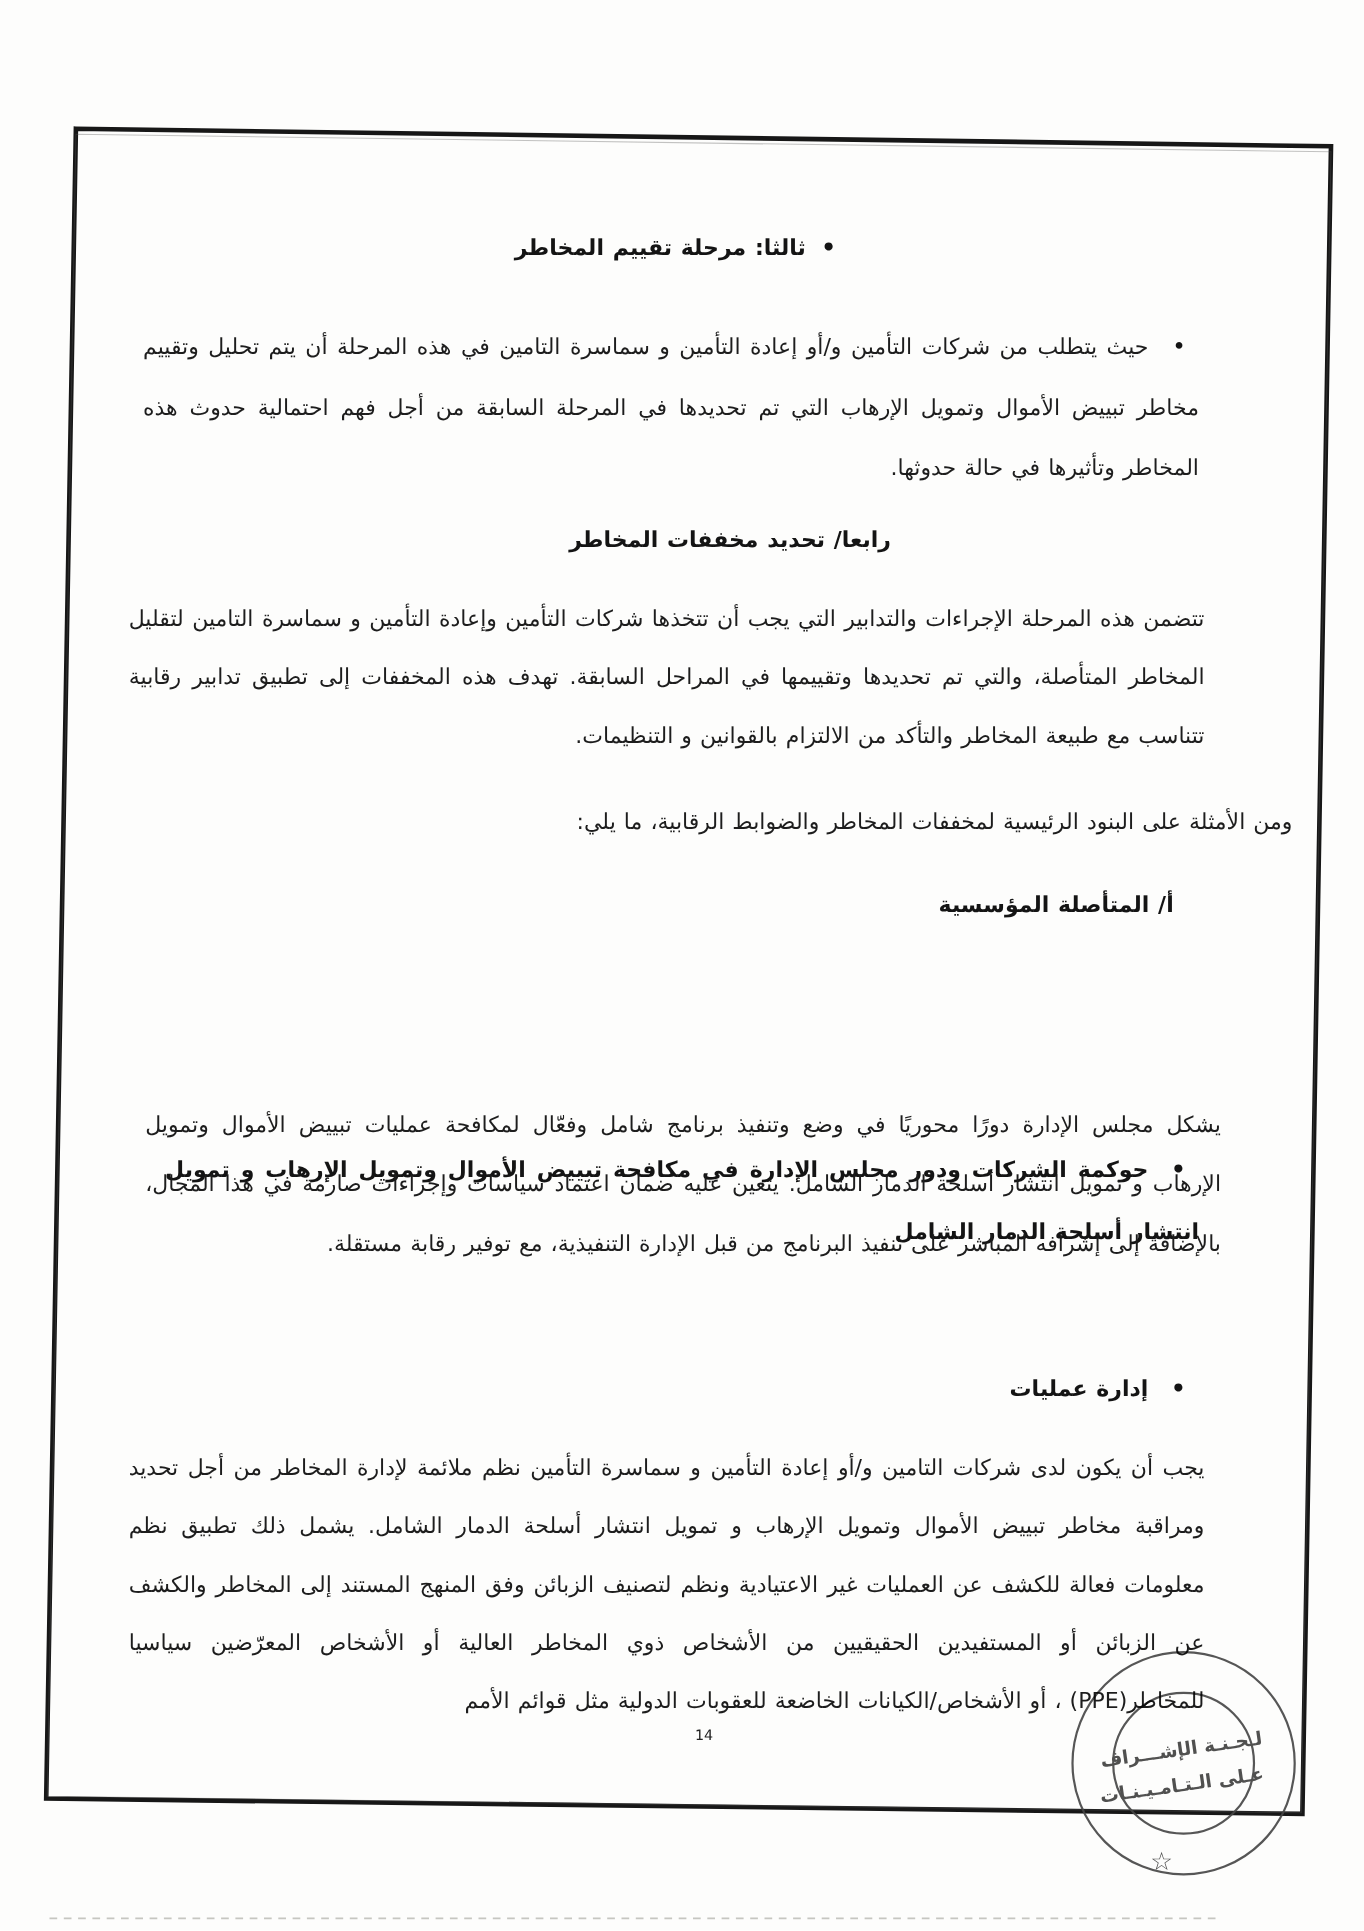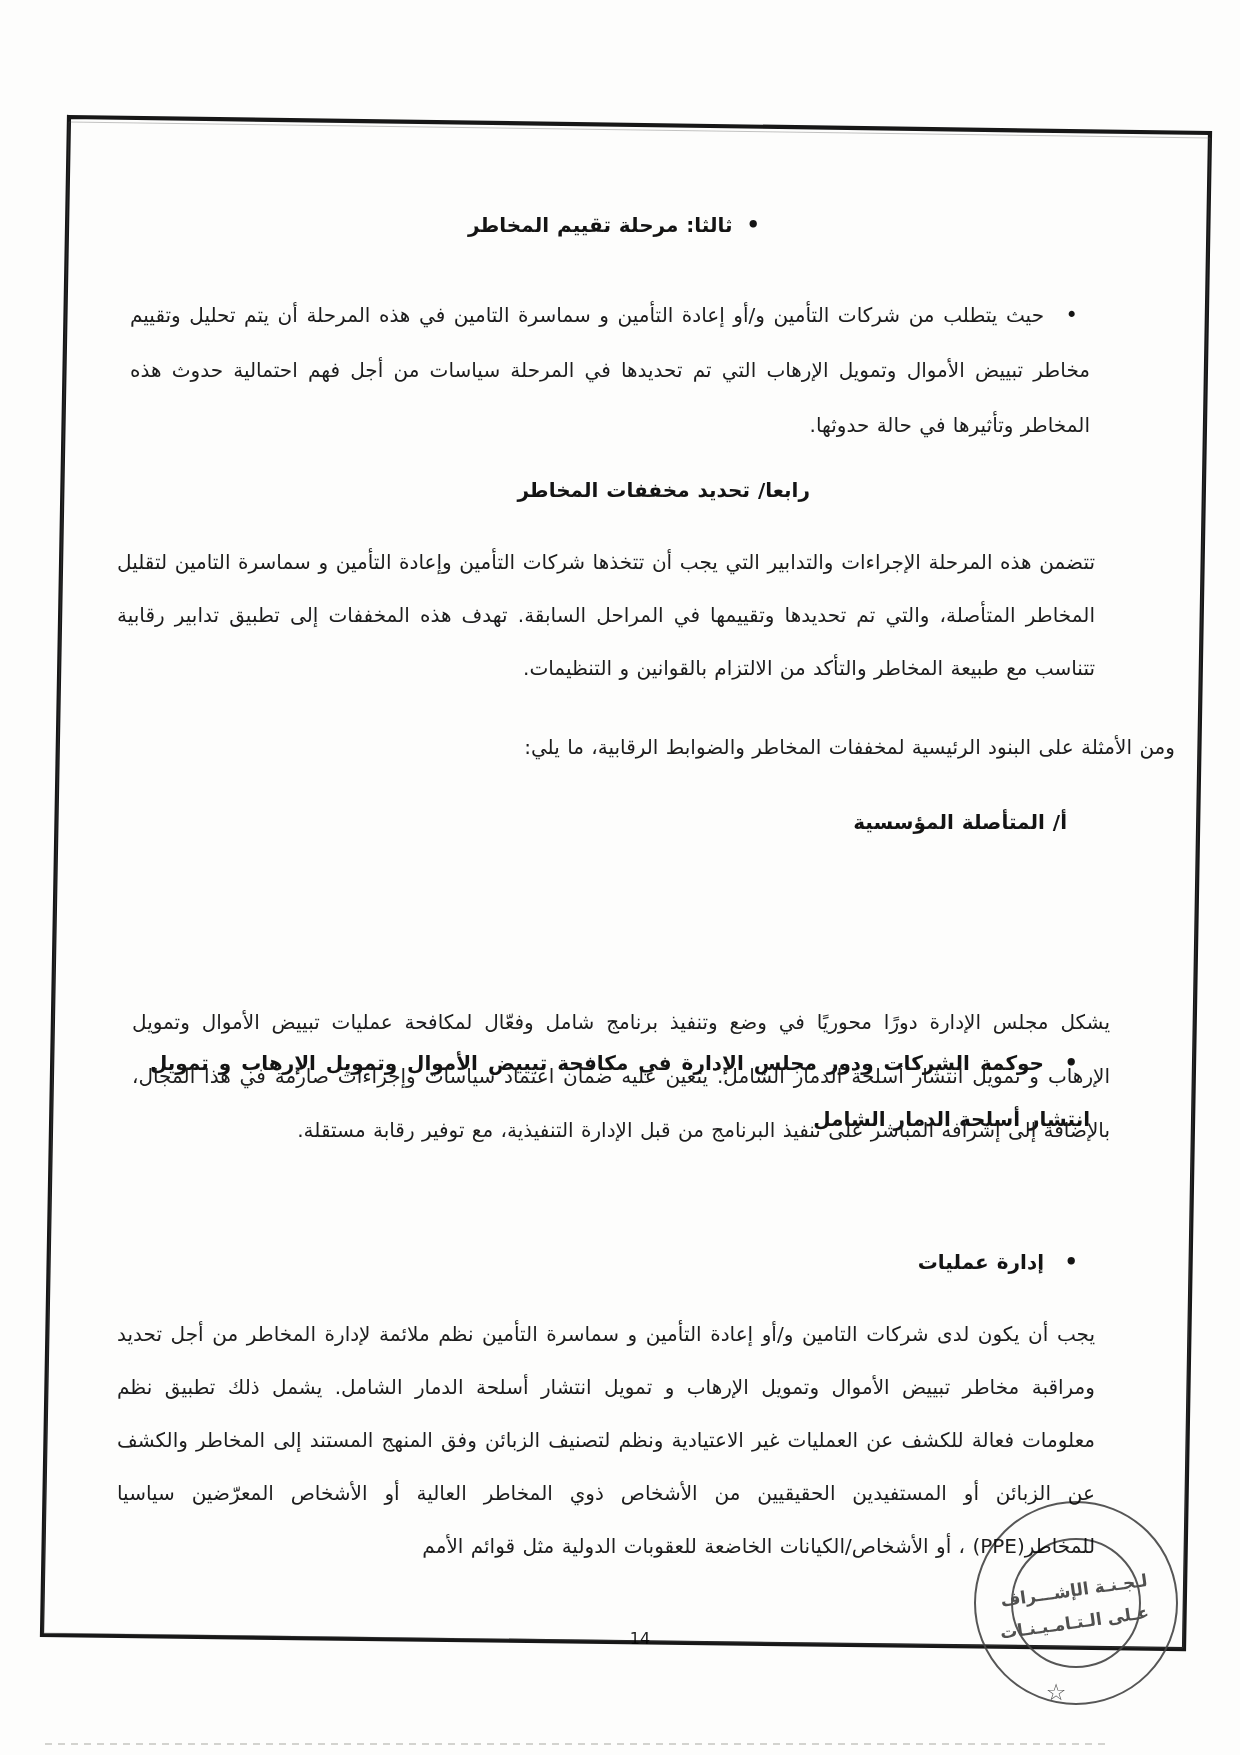--- a/index.html
+++ b/index.html
@@ -31,23 +31,23 @@
     font-size:21px;
     line-height:inherit;
     color:#141414;
   }
   .inline-bullet{
     font-size:21px;
     margin-left:14px;
     color:#141414;
   }
   .pagenum{
-    left:0;right:0;top:1629px;
+    left:0;right:0;top:1571px;
     text-align:center;
-    font-size:16px;
+    font-size:13px;
     color:#222;
     padding-left:40px;
   }
   svg.overlay{
     position:absolute;left:0;top:0;z-index:5;
     pointer-events:none;
     mix-blend-mode:multiply;
   }
   .content{position:absolute;left:0;top:0;width:100%;height:100%;z-index:2;}
 </style>
@@ -57,21 +57,21 @@
 <div class="page">
 
   <div class="content">
 
     <div class="abs txt b nowrap" style="top:198px;right:480px;">
       <span class="inline-bullet">•</span><span>ثالثا: مرحلة تقييم المخاطر</span>
     </div>
 
     <div class="abs txt hang" style="top:288px;right:150px;width:960px;line-height:55px;">
       <span class="hang-bullet">•</span>
-      <span class="body-text">حيث يتطلب من شركات التأمين و/أو إعادة التأمين و سماسرة التامين في هذه المرحلة أن يتم تحليل وتقييم مخاطر تبييض الأموال وتمويل الإرهاب التي تم تحديدها في المرحلة سياسات من أجل فهم احتمالية حدوث هذه المخاطر وتأثيرها في حالة حدوثها.</span>
+      <span class="body-text">حيث يتطلب من شركات التأمين و/أو إعادة التأمين و سماسرة التامين في هذه المرحلة أن يتم تحليل وتقييم مخاطر تبييض الأموال وتمويل الإرهاب التي تم تحديدها في المرحلة السابقة من أجل فهم احتمالية حدوث هذه المخاطر وتأثيرها في حالة حدوثها.</span>
     </div>
 
     <div class="abs txt b nowrap" style="top:463px;right:430px;">رابعا/ تحديد مخففات المخاطر</div>
 
     <div class="abs txt nowrap" style="top:720px;right:65px;">ومن الأمثلة على البنود الرئيسية لمخففات المخاطر والضوابط الرقابية، ما يلي:</div>
 
     <div class="abs txt" style="top:536px;right:145px;width:978px;line-height:53px;">تتضمن هذه المرحلة الإجراءات والتدابير التي يجب أن تتخذها شركات التأمين وإعادة التأمين و سماسرة التامين لتقليل المخاطر المتأصلة، والتي تم تحديدها وتقييمها في المراحل السابقة. تهدف هذه المخففات إلى تطبيق تدابير رقابية تتناسب مع طبيعة المخاطر والتأكد من الالتزام بالقوانين و التنظيمات.</div>
 
     <div class="abs txt b nowrap" style="top:795px;right:173px;">أ/ المتأصلة المؤسسية</div>
 

